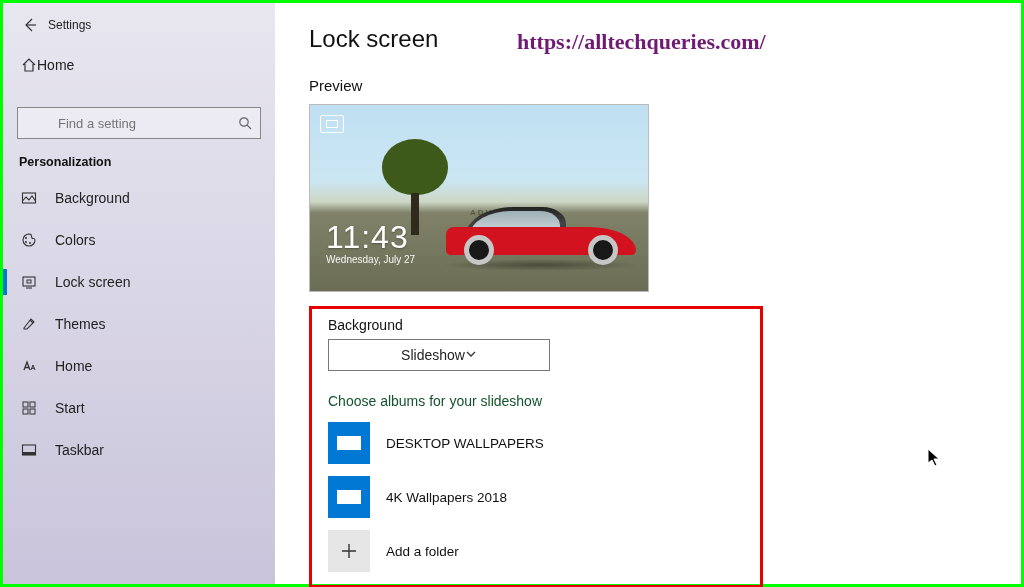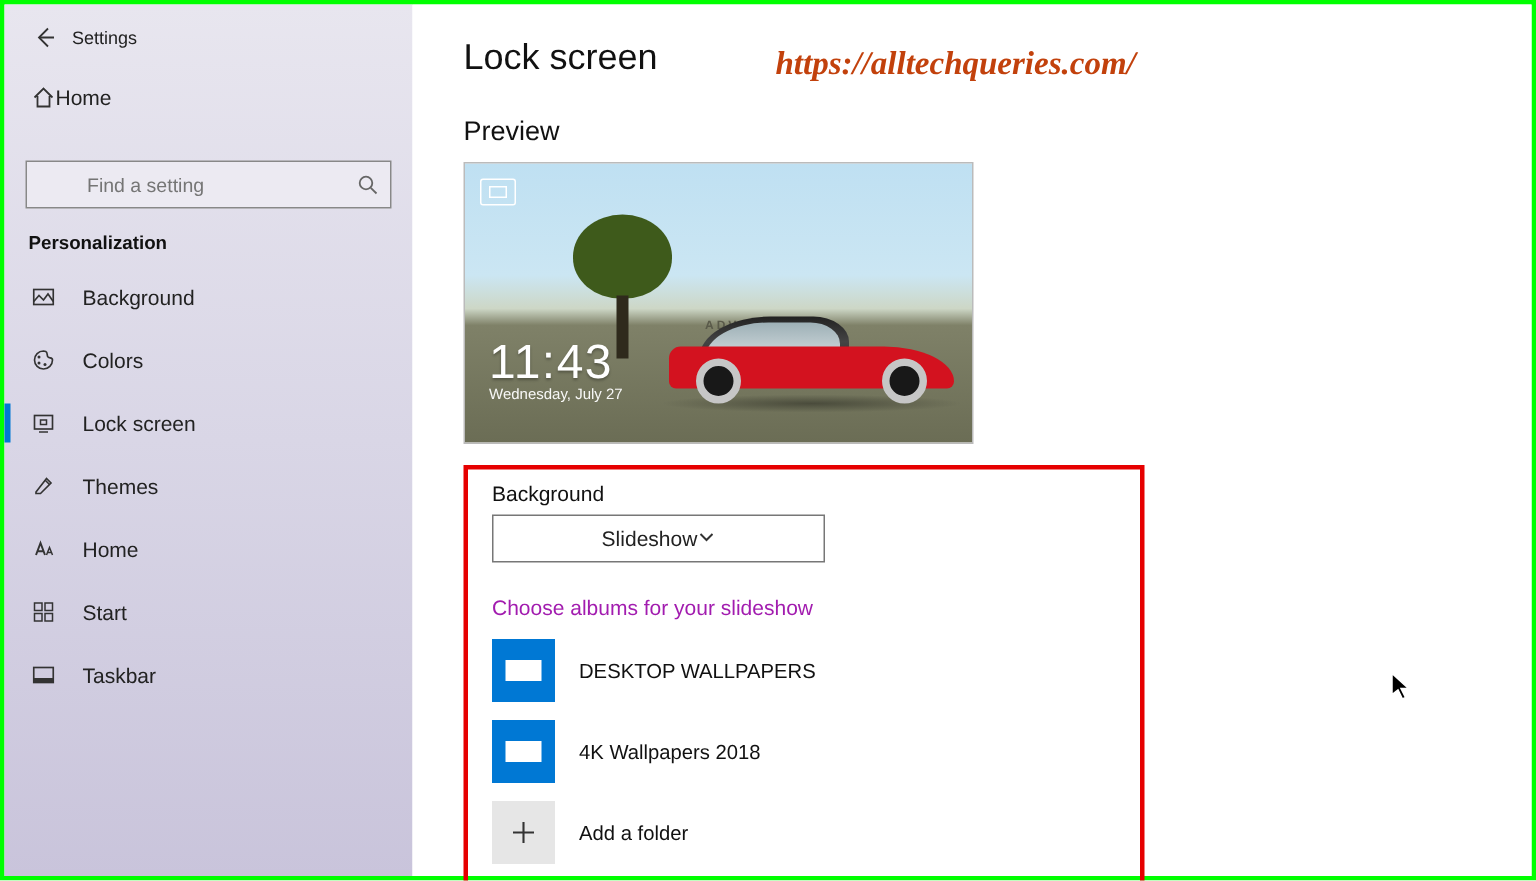--- a/index.html
+++ b/index.html
@@ -21,22 +21,22 @@
   }
   .sb-search input { border:none; background:transparent; outline:none; font-size:13px; width: 200px; color:#555;margin-left:32px; }
   .sb-section { font-size: 12.5px; font-weight:600; color:#111; padding:16px 0 8px 16px; }
   .sb-item { display:flex; align-items:center; gap:18px; height:42px; padding-left:18px; cursor:pointer; position:relative; }
   .sb-item.active::before { content:""; position:absolute; left:0; top:8px; bottom:8px; width:4px; background:#0078d4; }
   .sb-item-label { font-size:14px; color:#222; }
   .icon { width:16px; height:16px; display:inline-flex; align-items:center; justify-content:center; }
 
   .main { flex:1; background:#fff; padding: 22px 0 0 34px; position:relative; }
   .page-title { font-size: 24px; font-weight: 400; color:#111; }
-  .watermark { position:absolute; top: 26px; left: 242px; font-size: 22px; font-weight: 700; color: #c2410c; font-style: italic; font-family: "Times New Roman", serif; }
-  .preview-label { font-size: 18px; color:#111; margin-top: 24px; }
+  .watermark { position:absolute; top: 26px; left: 242px; font-size: 22px; font-weight: 700; color: #701a75; font-family: "Times New Roman", serif; }
+  .preview-label { font-size: 15px; color:#111; margin-top: 24px; }
   .preview-box {
     width: 340px; height: 188px; margin-top: 10px; border:1px solid #bbb; position:relative; overflow:hidden;
     background: linear-gradient(180deg, #bfe0f2 0%, #cbe6f3 40%, #cdd7c6 52%, #7f8168 58%, #6b6d55 100%);
   }
   .net-icon { position:absolute; top:10px; left:10px; width:24px; height:18px; border:1.5px solid #fff; border-radius:2px; display:flex; align-items:center; justify-content:center; }
   .net-icon::after { content:""; width:10px; height:6px; border:1.5px solid #fff; }
   .tree { position:absolute; left:72px; top:34px; }
   .tree .foliage { width:66px; height:56px; background:#3e5a1b; border-radius:50% 50% 48% 48%; }
   .tree .trunk { width:8px; height:42px; background:#2f2a1c; margin: -2px auto 0 auto; }
   .clock { position:absolute; left:16px; bottom:26px; color:#fff; }
@@ -50,21 +50,21 @@
   .car .wheel { position:absolute; bottom:0; width:30px; height:30px; background:#181818; border-radius:50%; border:5px solid #c6c6c6; }
   .car .wheel.w1 { left:18px; }
   .car .wheel.w2 { right:18px; }
   .car .shadow { position:absolute; bottom:-6px; left:-6px; right:-6px; height:12px; background:radial-gradient(ellipse at center, rgba(0,0,0,.35), rgba(0,0,0,0) 70%); }
   .adv { position:absolute; left:160px; bottom:74px; font-size:8px; color:#5a5a4a; letter-spacing:2px; font-weight:600; }
 
   .red-box { border: 3px solid #e60000; margin-top: 14px; width: 454px; padding: 8px 16px 14px 16px; }
   .bg-label { font-size: 14px; color:#111; }
   .dropdown { margin-top:6px; width: 222px; height: 32px; border:1px solid #777; display:flex; align-items:center; justify-content:center; padding: 0 4px; cursor:pointer; }
   .dropdown span { font-size:14px; color:#222; }
-  .choose-label { font-size: 14px; color:#a21caf; margin-top: 22px; }
+  .choose-label { font-size: 14px; color:#14532d; margin-top: 22px; }
   .album { display:flex; align-items:center; gap:16px; margin-top:14px; height:40px; cursor:pointer; }
   .album-thumb { width:42px; height:42px; background:#0078d4; display:flex; align-items:center; justify-content:center; }
   .album-thumb-inner { width:24px; height:14px; background:#fff; }
   .album-label { font-size:13.5px; color:#111; }
   .add-folder { display:flex; align-items:center; gap:16px; margin-top:14px; height:40px; cursor:pointer; }
   .add-btn { width:42px; height:42px; background:#e6e6e6; display:flex; align-items:center; justify-content:center; }
   .cursor { position:absolute; left: 652px; top: 445px; }
 </style>
 </head>
 <body>

